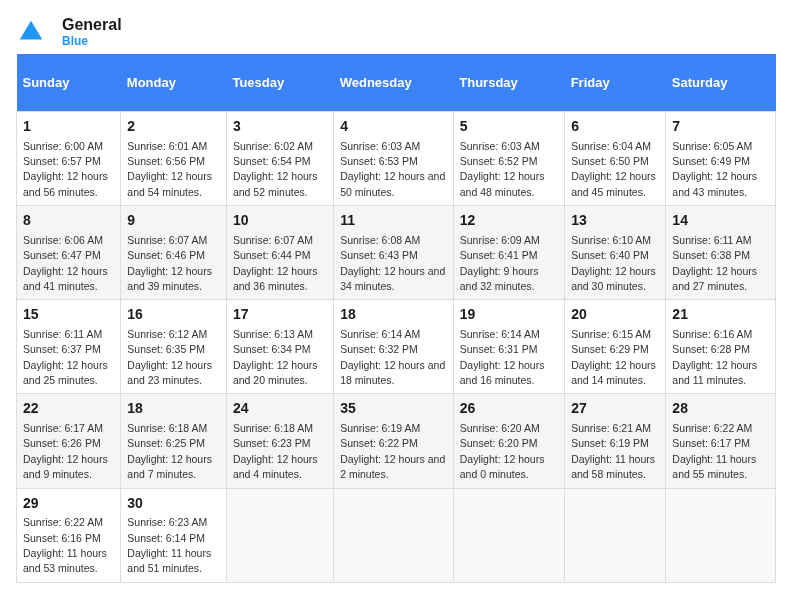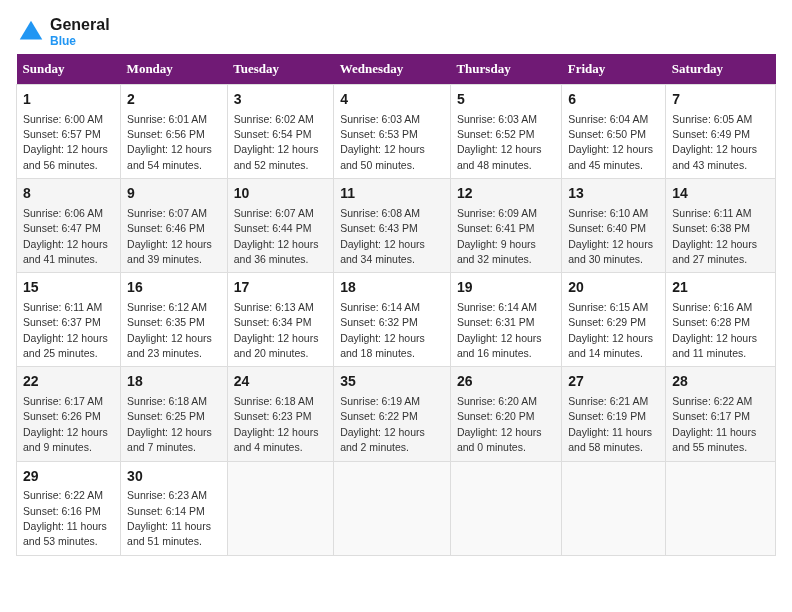--- a/index.html
+++ b/index.html
@@ -12,21 +12,21 @@
     }
     .header-area {
       display: flex;
       justify-content: space-between;
       align-items: flex-start;
       margin-bottom: 6px;
     }
     .logo {
       display: flex;
       align-items: center;
-      gap: 4px;
+      gap: 16px;
     }
     .logo-icon {
       width: 30px;
       height: 30px;
     }
     .title-area {
       text-align: right;
     }
     .main-title {
       font-size: 32px;
@@ -36,27 +36,26 @@
     .subtitle {
       font-size: 16px;
       color: #333;
     }
     table {
       width: 100%;
       border-collapse: collapse;
       font-size: 11px;
     }
     thead tr th {
-      background-color: #701a75;
+      background-color: #3b82f6;
       color: #fff;
-      padding: 7px 6px;
+      padding: 21px 6px;
       text-align: left;
       font-size: 13px;
       font-weight: bold;
-      font-family: Liberation Serif, serif;
     }
     tbody tr {
       vertical-align: top;
     }
     tbody tr:nth-child(odd) {
       background-color: #fff;
     }
     tbody tr:nth-child(even) {
       background-color: #f5f5f5;
     }

